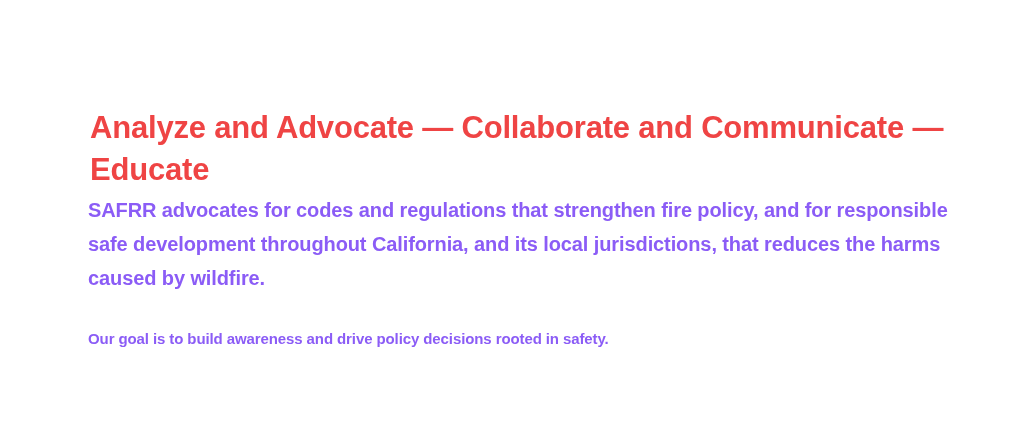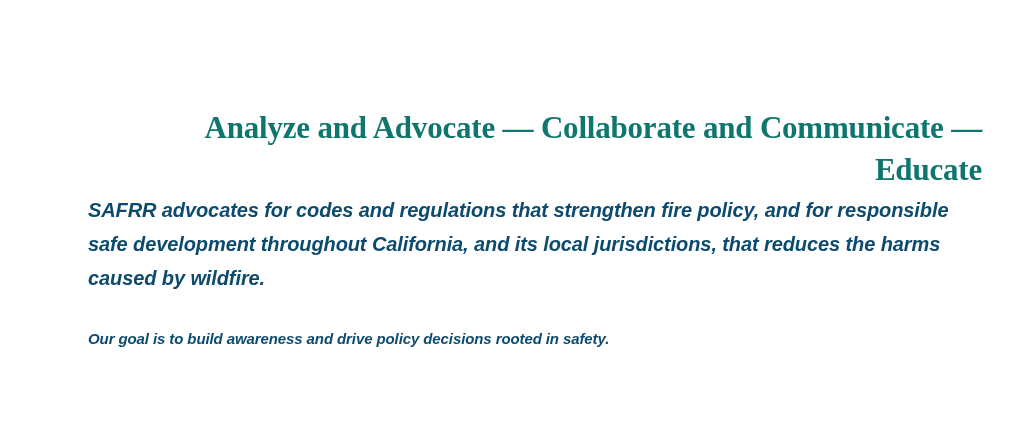--- a/index.html
+++ b/index.html
@@ -18,42 +18,40 @@
     position: relative;
     width: 1012px;
     height: 447px;
     box-sizing: border-box;
   }
   .heading {
     position: absolute;
     top: 86px;
     left: 90px;
     width: 892px;
-    text-align: right;
+    text-align: left;
     font-size: 31px;
     line-height: 42px;
     font-weight: 700;
     letter-spacing: -0.2px;
-    color: #0f766e;
-    font-family: Liberation Serif, serif;
+    color: #ef4444;
   }
   .body-block {
     position: absolute;
     top: 193px;
     left: 88px;
     width: 900px;
   }
   .para {
     font-size: 20px;
     line-height: 34px;
     font-weight: 700;
     letter-spacing: -0.1px;
-    color: #0c4a6e;
+    color: #8b5cf6;
     margin: 0;
-    font-style: italic;
   }
   .para-lead {
     max-width: 898px;
   }
   .spacer {
     height: 30px;
   }
   .para-secondary {
     font-size: 15px;
     line-height: 28px;

